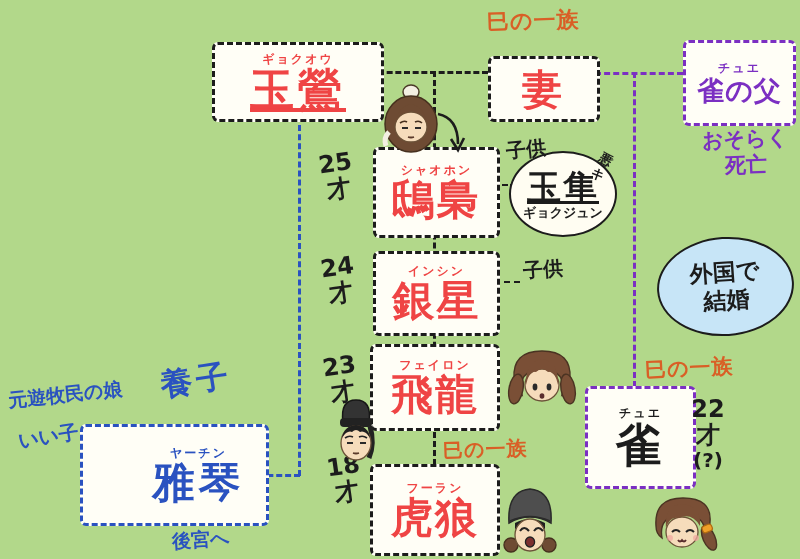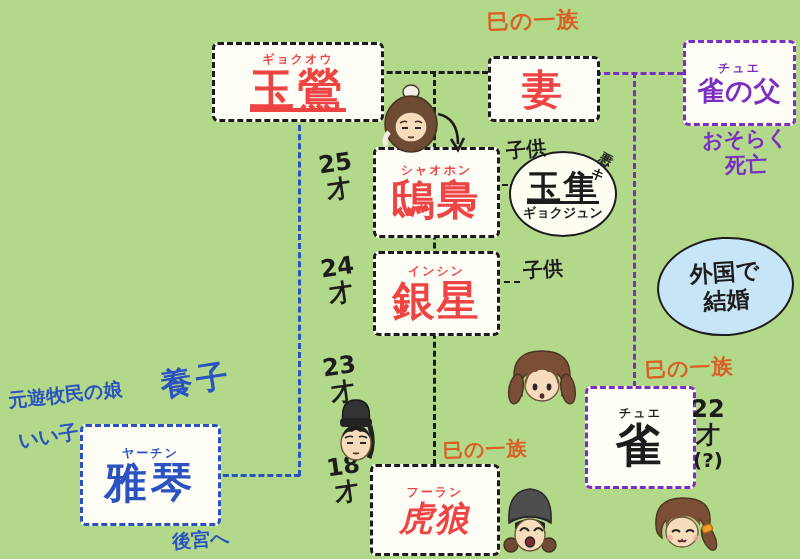--- a/index.html
+++ b/index.html
@@ -11,21 +11,21 @@
   .vline{width:0;border-left:3px dashed #1c1c1c;z-index:1;}
   .purple-line{border-color:#7b2fc2;}
   .blue-line{border-color:#2a52c0;}
   
   .node{background:#fffef6;border:3px dashed #1c1c1c;border-radius:6px;z-index:2;
         display:flex;flex-direction:column;align-items:center;justify-content:center;
         color:#ef4444;text-align:center;line-height:1;}
   .node .furi{font-size:12px;letter-spacing:2px;font-weight:bold;margin-bottom:3px;}
   .node .kanji{font-weight:bold;letter-spacing:4px;}
   .node-purple{border-color:#7b2fc2;}
-  .node-blue{border-color:#2a52c0;color:#2a52c0;}
+  .node-blue{border-color:#2a52c0;color:#2a52c0;padding-left:48px;}
   .purple-text{color:#7b2fc2;}
   .blue-text{color:#2a52c0;}
   .orange-text{color:#d95f26;}
   
   .clan{font-size:22px;font-weight:bold;letter-spacing:1px;z-index:2;}
   .age{width:40px;font-size:24px;font-weight:bold;color:#1c1c1c;text-align:center;line-height:1.1;z-index:2;}
   .age span{display:block;}
   .note{font-weight:bold;z-index:2;line-height:1.25;}
   
   .bubble{border:2.5px solid #1c1c1c;border-radius:50%;display:flex;flex-direction:column;
@@ -85,28 +85,32 @@
 
   <div class="abs node" style="left:373px;top:251px;width:121px;height:79px;">
     <div class="furi">インシン</div>
     <div class="kanji" style="font-size:42px;letter-spacing:2px;">銀星</div>
   </div>
   <div class="abs age" style="left:319px;top:254px;transform:rotate(-8deg);">
     <span>24</span>
     <span>才</span>
   </div>
 
+  <div class="abs node" style="left:370px;top:344px;width:124px;height:81px;">
+    <div class="furi">フェイロン</div>
+    <div class="kanji" style="font-size:42px;letter-spacing:2px;">飛龍</div>
+  </div>
   <div class="abs age" style="left:321px;top:353px;transform:rotate(-8deg);">
     <span>23</span>
     <span>才</span>
   </div>
 
   <div class="abs node" style="left:370px;top:464px;width:124px;height:86px;">
     <div class="furi">フーラン</div>
-    <div class="kanji" style="font-size:34px;letter-spacing:2px;font-style:italic;">虎狼</div>
+    <div class="kanji" style="font-size:42px;letter-spacing:2px;">虎狼</div>
   </div>
   <div class="abs age" style="left:325px;top:453px;transform:rotate(-8deg);">
     <span>18</span>
     <span>才</span>
   </div>
 
   <div class="abs node node-purple" style="left:585px;top:386px;width:105px;height:97px;color:#1c1c1c;">
     <div class="furi">チュエ</div>
     <div class="kanji" style="font-size:46px;">雀</div>
   </div>

